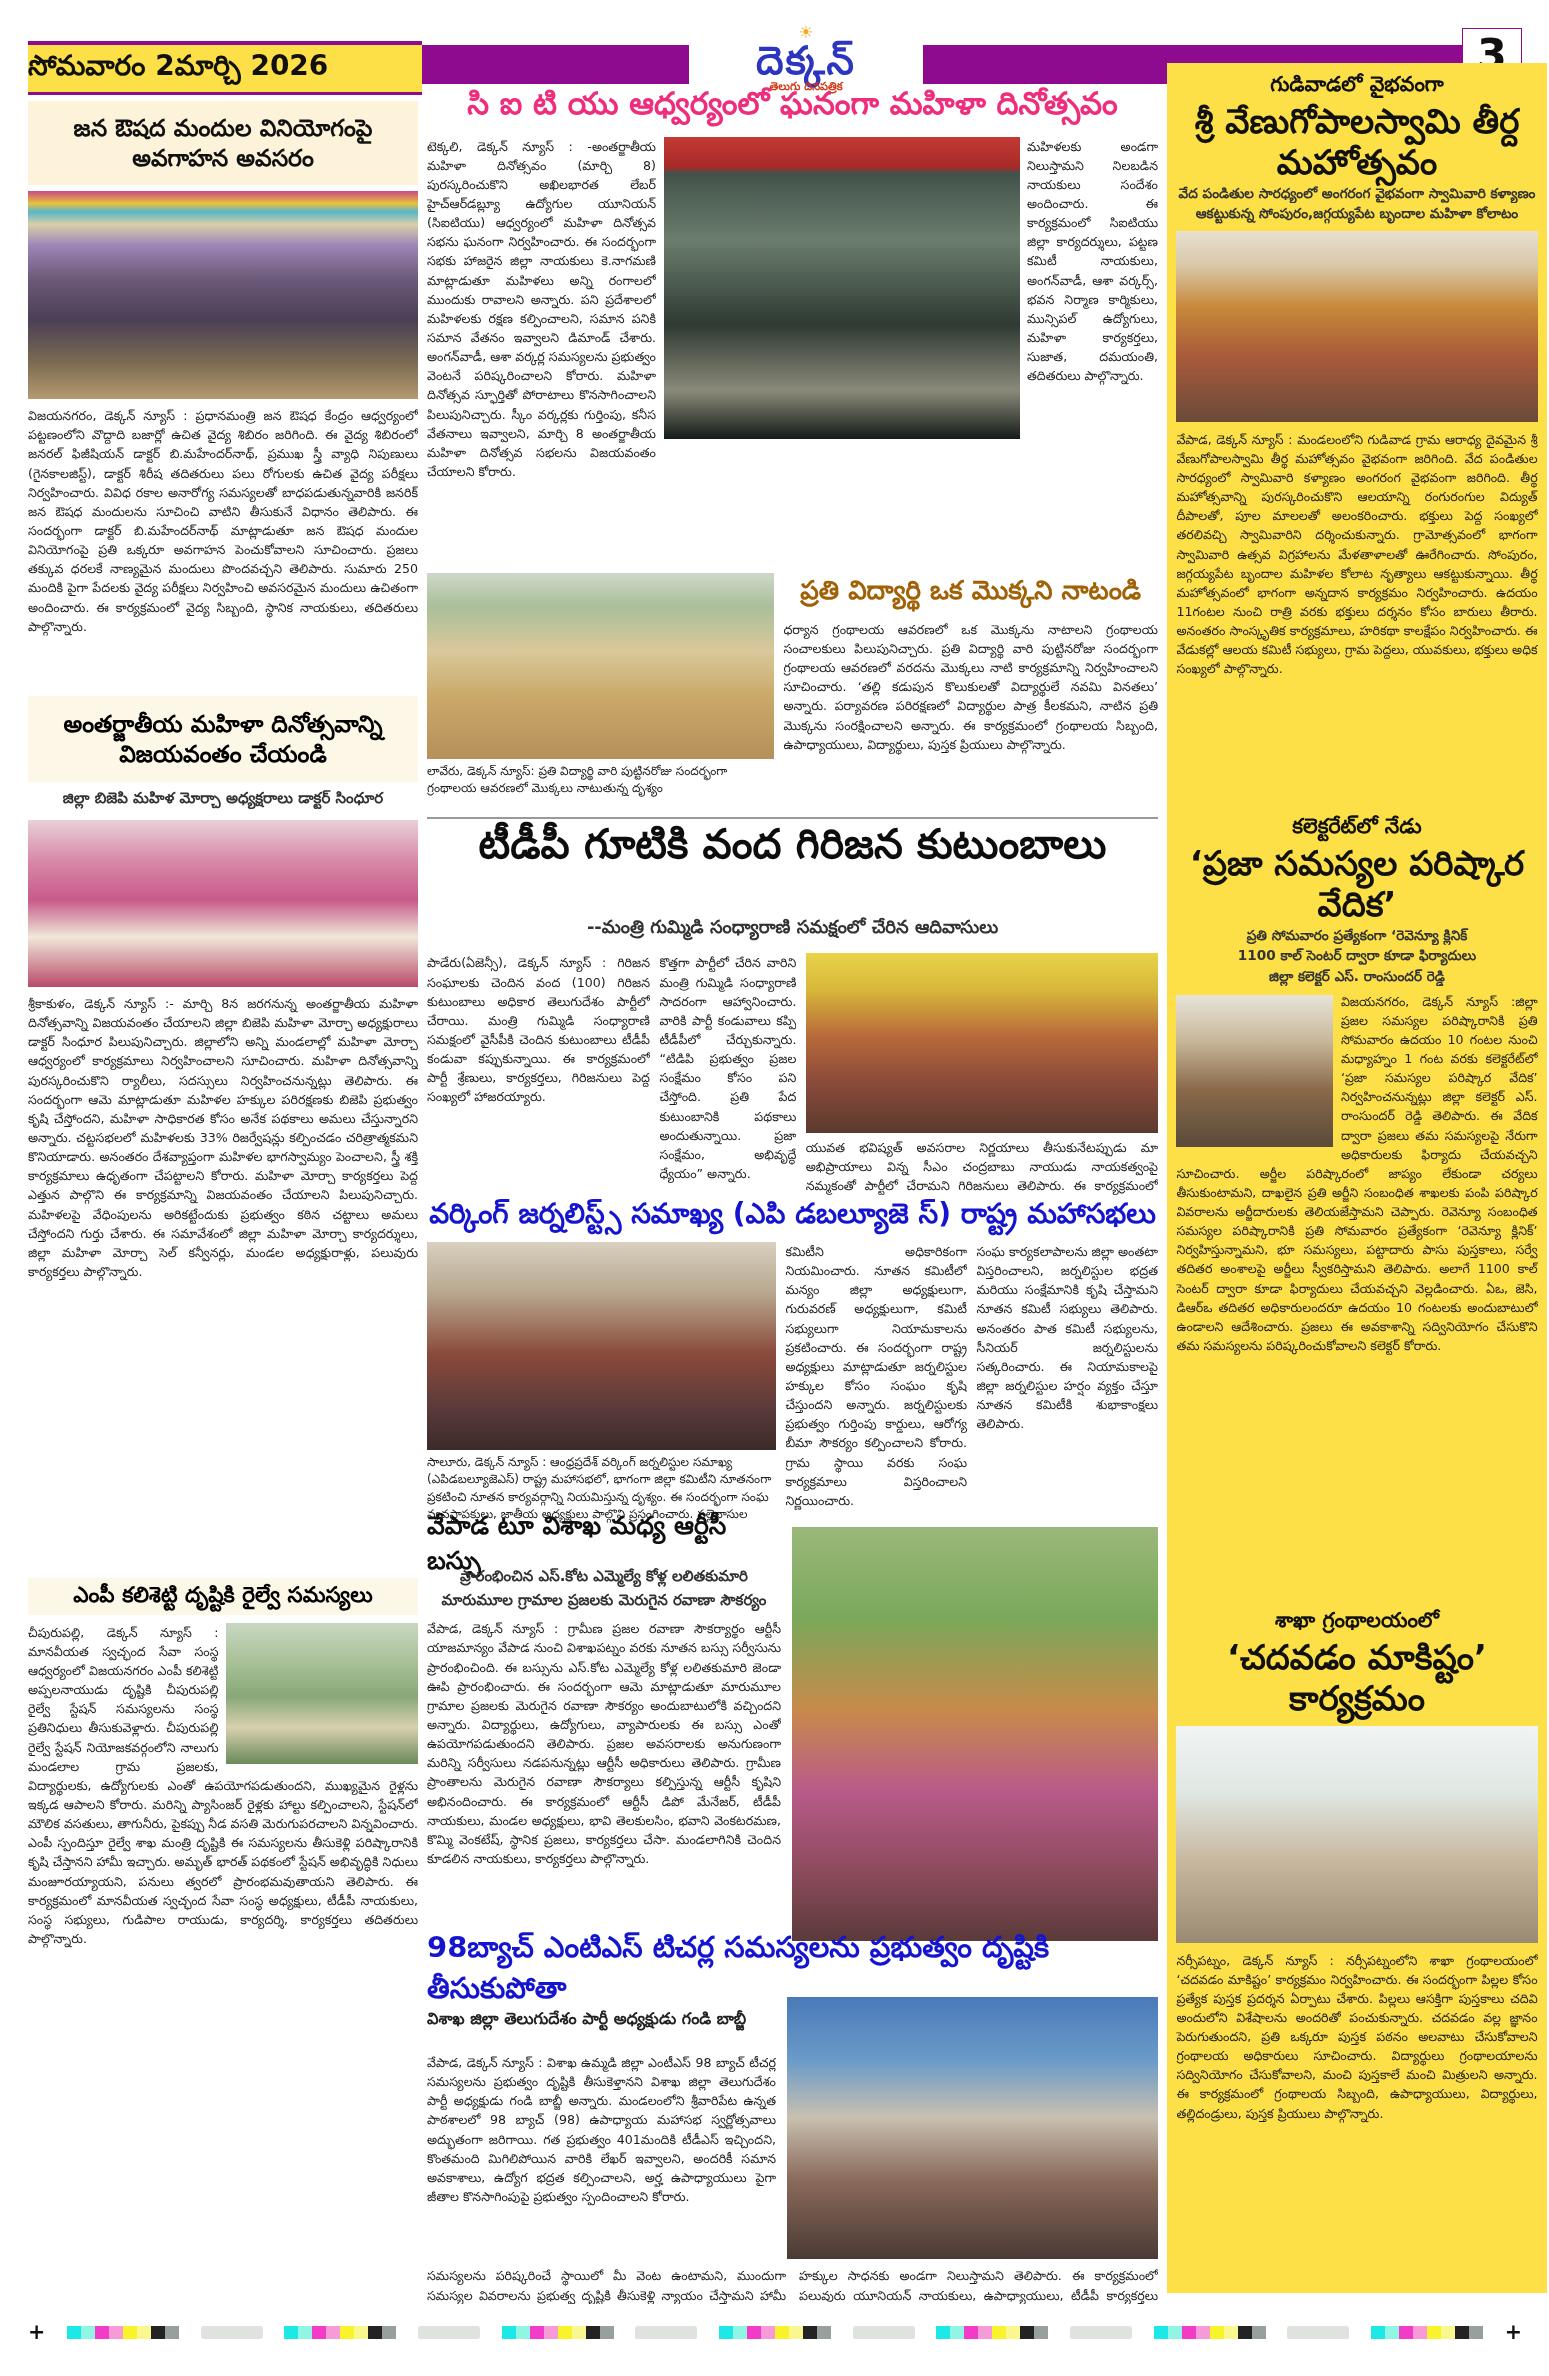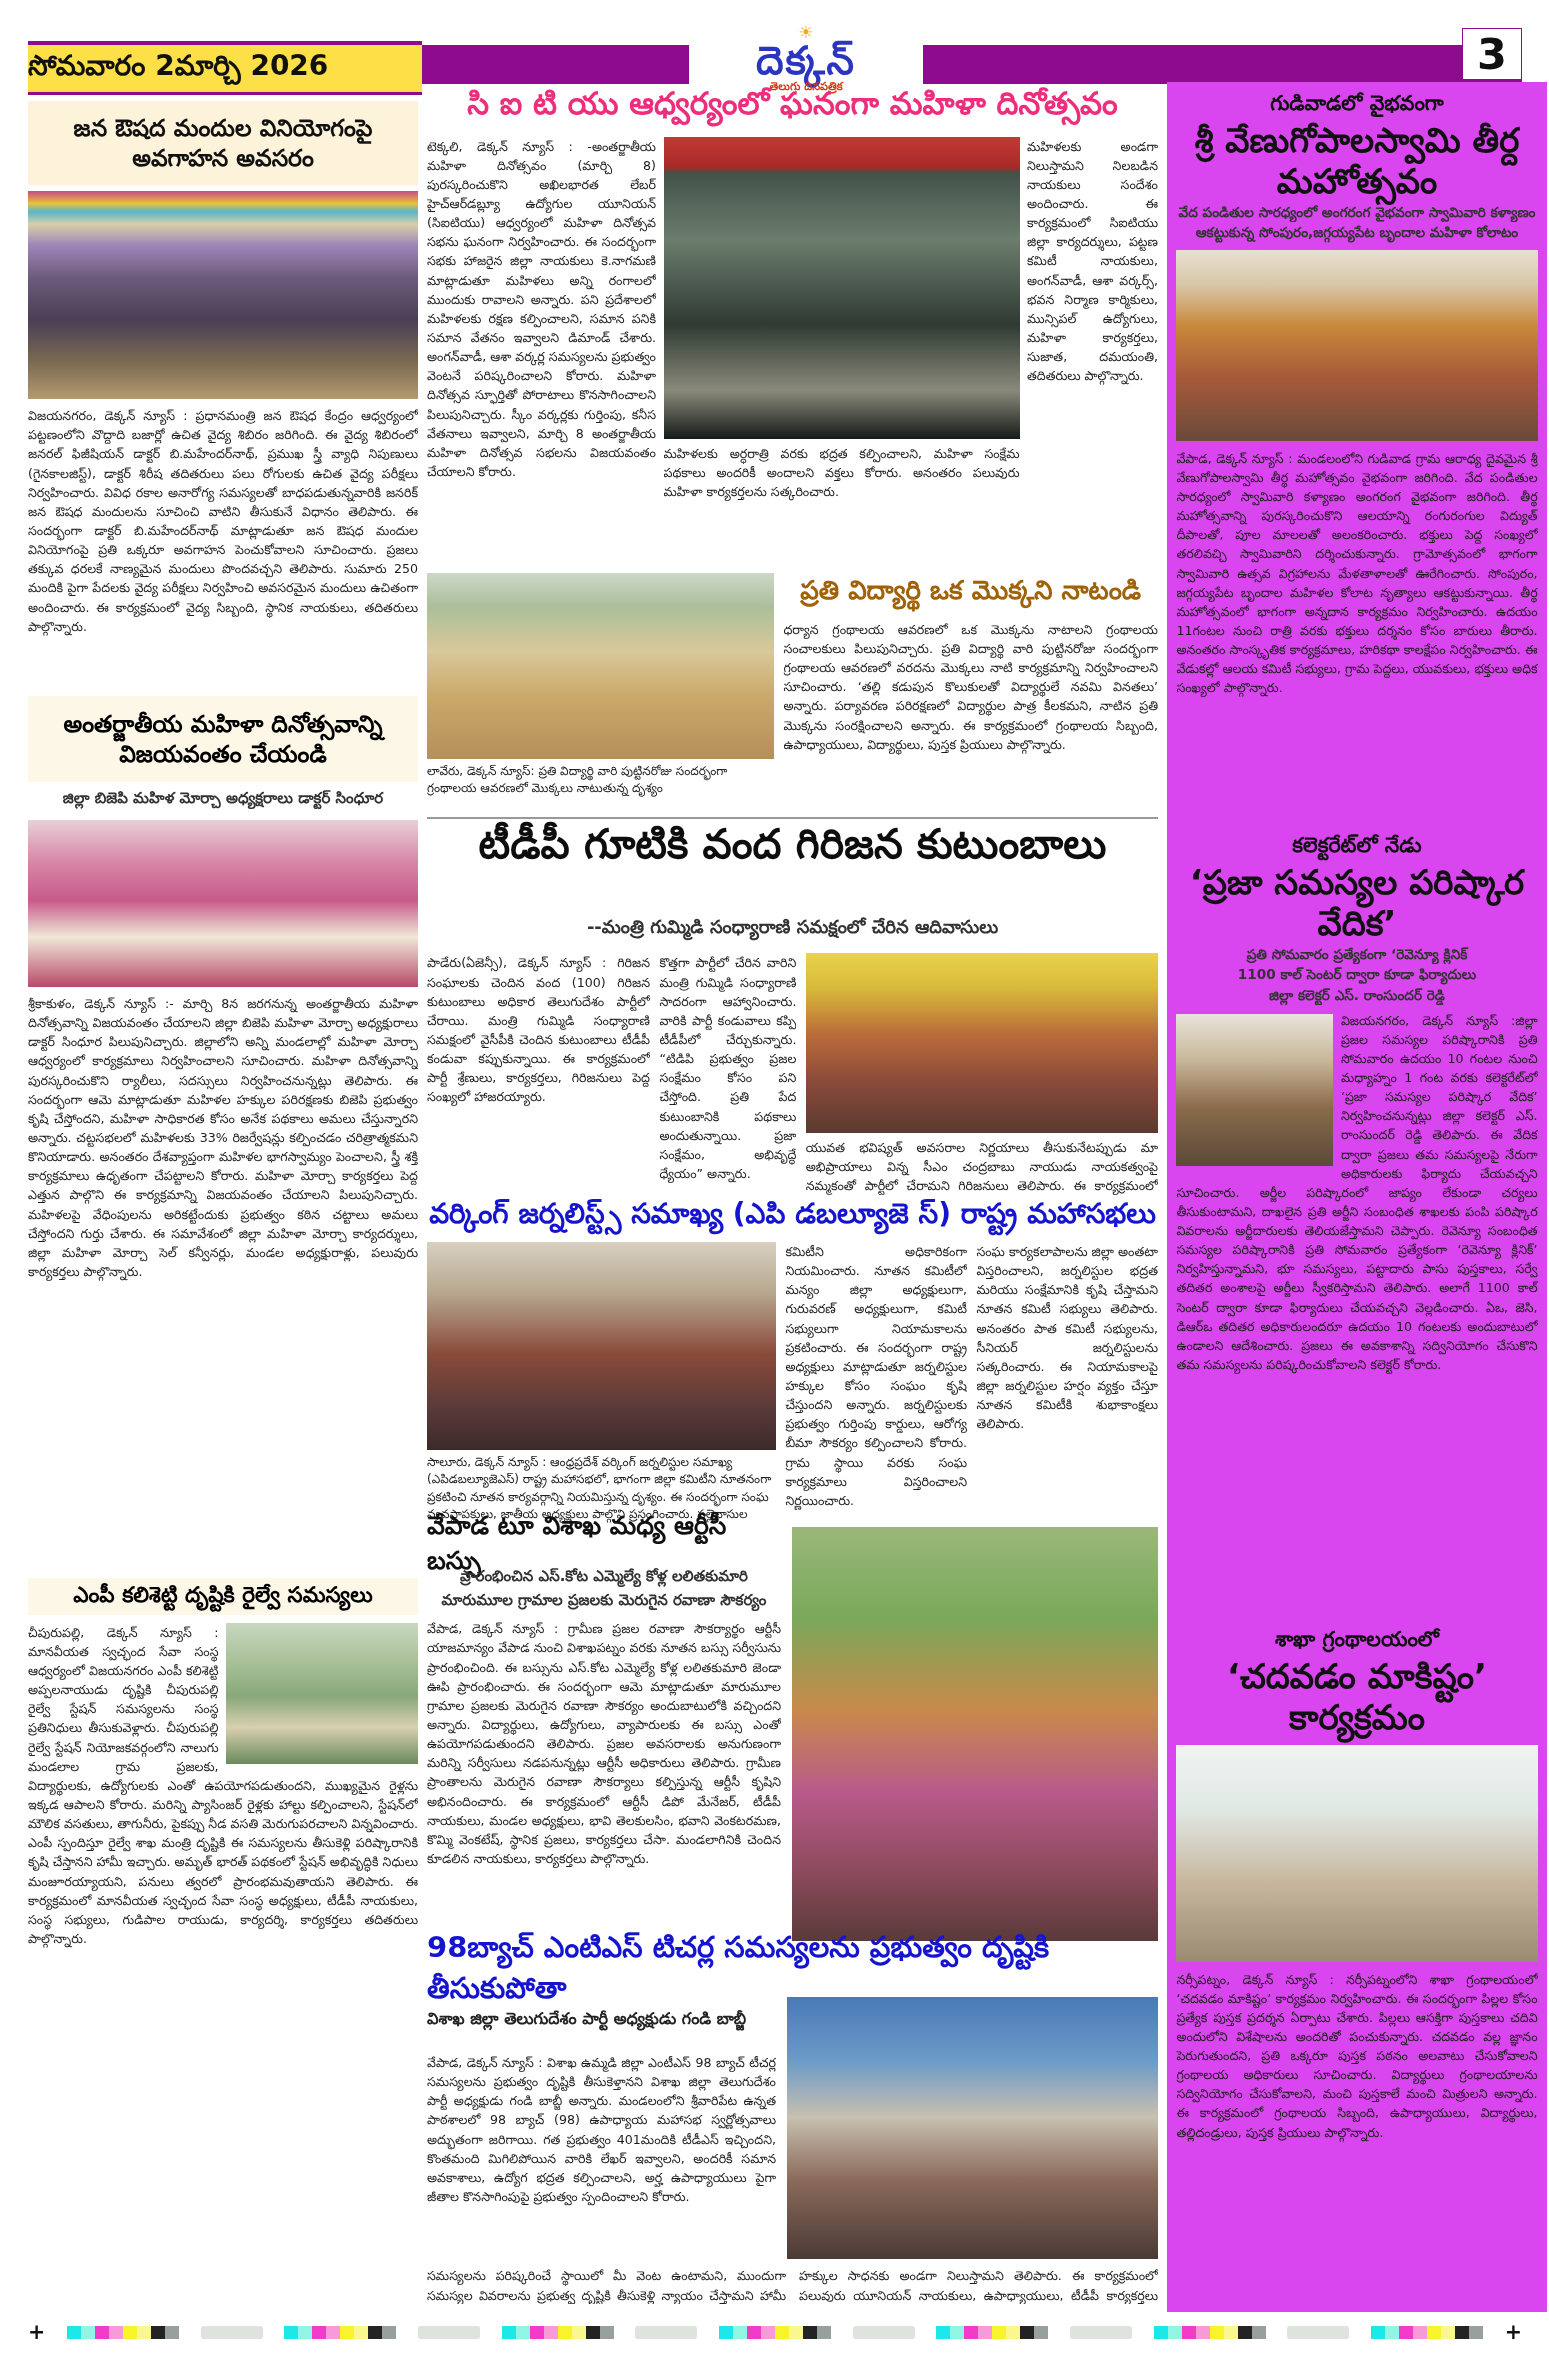--- a/index.html
+++ b/index.html
@@ -14,21 +14,21 @@
   .masthead { position:absolute; left:689px; top:20.6px; width:234px; height:77px; background:#ffffff; display:flex; flex-direction:column; align-items:center; justify-content:center; }
   .sun { font-size:17px; color:#f5a81c; line-height:1; }
   .mast-title { font-size:39px; font-weight:bold; color:#2b35c0; line-height:1; letter-spacing:1.9px; }
   .mast-sub { font-size:11.2px; color:#d23b16; font-weight:bold; }
   .pageno-box { position:absolute; right:28px; top:28px; width:60px; height:52px; background:#ffffff; border:1.9px solid #8e0a8e; display:flex; align-items:center; justify-content:center; }
   .pageno { font-size:43px; font-weight:bold; color:#111; line-height:1; }
 
   
   .col-left  { position:absolute; left:28px;  top:101px; width:390px;  height:2207px; overflow:hidden; }
   .col-mid   { position:absolute; left:427px; top:82px;  width:731px;  height:2222px; overflow:hidden; }
-  .col-right { position:absolute; left:1167px;top:82px;  width:380px;  height:2230px; background:#d946ef; overflow:hidden; padding:9.4px 9.4px 0 9.4px; }
+  .col-right { position:absolute; left:1167px;top:63px;  width:380px;  height:2230px; background:#fde047; overflow:hidden; padding:9.4px 9.4px 0 9.4px; }
 
   
   .body-txt { font-size:12.6px; line-height:1.52; text-align:justify; color:#1c1c1c; overflow:hidden; }
   .caption  { font-size:12px; line-height:1.45; color:#222; overflow:hidden; }
   .subhead  { font-weight:bold; color:#333; text-align:center; overflow:hidden; }
 
   
   .l-hl1 { background:#fcf3da; height:84px; display:flex; align-items:center; justify-content:center; text-align:center; font-size:23.4px; font-weight:bold; color:#111; line-height:1.3; padding:3.7px 9.4px; }
   .l-ph1 { height:208px; margin-top:5.6px; background:linear-gradient(180deg,#c94a88 0%,#e8c23a 6%,#58b6c9 10%,#d8cfa8 16%,#9f86b8 26%,#6c5a7a 42%,#4a3f55 62%,#7a6a52 82%,#b49a6e 100%); }
   .l-b1 { height:279px; margin-top:7.5px; }
@@ -143,21 +143,20 @@
     </article>
   </section>
 
   <section class="col-mid">
     <article>
       <div class="m-hl-citu">సి ఐ టి యు ఆధ్వర్యంలో ఘనంగా మహిళా దినోత్సవం</div>
       <div class="m-row-citu">
         <div class="m-citu-a body-txt">టెక్కలి, డెక్కన్ న్యూస్ : -అంతర్జాతీయ మహిళా దినోత్సవం (మార్చి 8) పురస్కరించుకొని అఖిలభారత లేబర్ హైచ్ఆర్‌డబ్ల్యూ ఉద్యోగుల యూనియన్ (సిఐటియు) ఆధ్వర్యంలో మహిళా దినోత్సవ సభను ఘనంగా నిర్వహించారు. ఈ సందర్భంగా సభకు హాజరైన జిల్లా నాయకులు కె.నాగమణి మాట్లాడుతూ మహిళలు అన్ని రంగాలలో ముందుకు రావాలని అన్నారు. పని ప్రదేశాలలో మహిళలకు రక్షణ కల్పించాలని, సమాన పనికి సమాన వేతనం ఇవ్వాలని డిమాండ్ చేశారు. అంగన్‌వాడీ, ఆశా వర్కర్ల సమస్యలను ప్రభుత్వం వెంటనే పరిష్కరించాలని కోరారు. మహిళా దినోత్సవ స్ఫూర్తితో పోరాటాలు కొనసాగించాలని పిలుపునిచ్చారు. స్కీం వర్కర్లకు గుర్తింపు, కనీస వేతనాలు ఇవ్వాలని, మార్చి 8 అంతర్జాతీయ మహిళా దినోత్సవ సభలను విజయవంతం చేయాలని కోరారు.</div>
         <div class="m-citu-mid">
           <div class="m-ph-citu"></div>
-          <div class="m-citu-midtxt body-txt">మహిళలకు అర్ధరాత్రి వరకు భద్రత కల్పించాలని, మహిళా సంక్షేమ పథకాలు అందరికీ అందాలని వక్తలు కోరారు. అనంతరం పలువురు మహిళా కార్యకర్తలను సత్కరించారు.</div>
         </div>
         <div class="m-citu-b body-txt">మహిళలకు అండగా నిలుస్తామని నిలబడిన నాయకులు సందేశం అందించారు. ఈ కార్యక్రమంలో సిఐటియు జిల్లా కార్యదర్శులు, పట్టణ కమిటీ నాయకులు, అంగన్‌వాడీ, ఆశా వర్కర్స్, భవన నిర్మాణ కార్మికులు, మున్సిపల్ ఉద్యోగులు, మహిళా కార్యకర్తలు, సుజాత, దమయంతి, తదితరులు పాల్గొన్నారు.</div>
       </div>
     </article>
 
     <div class="m-row-plant">
       <div class="m-plant-left">
         <div class="m-ph-kids"></div>
         <div class="m-plant-cap caption">లావేరు, డెక్కన్ న్యూస్: ప్రతి విద్యార్థి వారి పుట్టినరోజు సందర్భంగా గ్రంథాలయ ఆవరణలో మొక్కలు నాటుతున్న దృశ్యం</div>
       </div>

